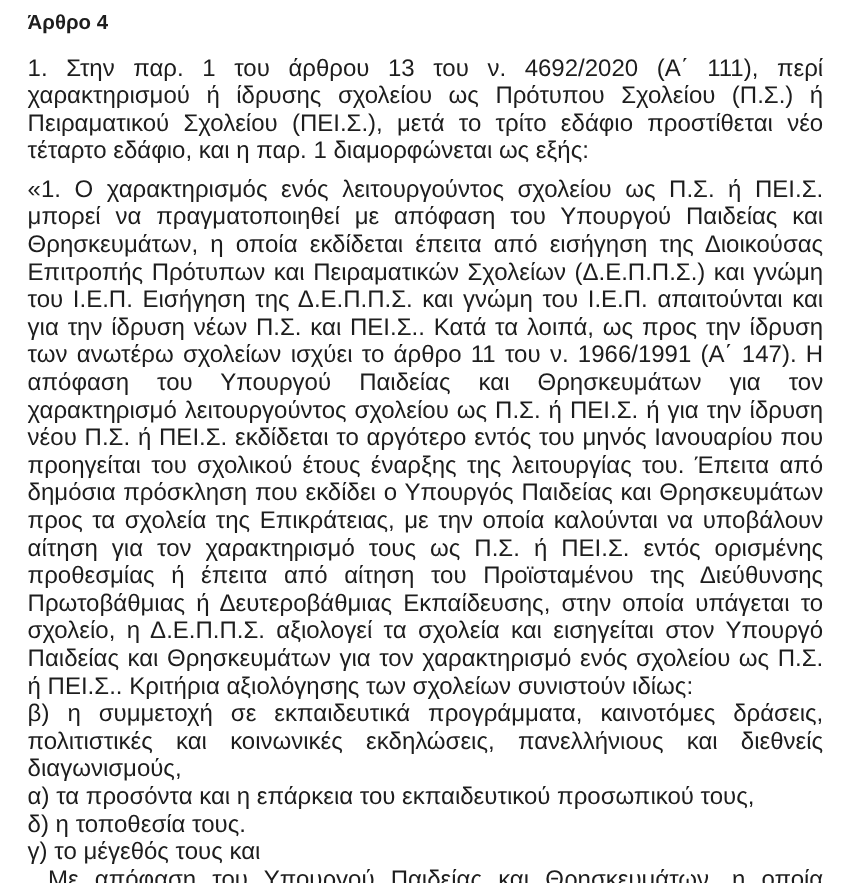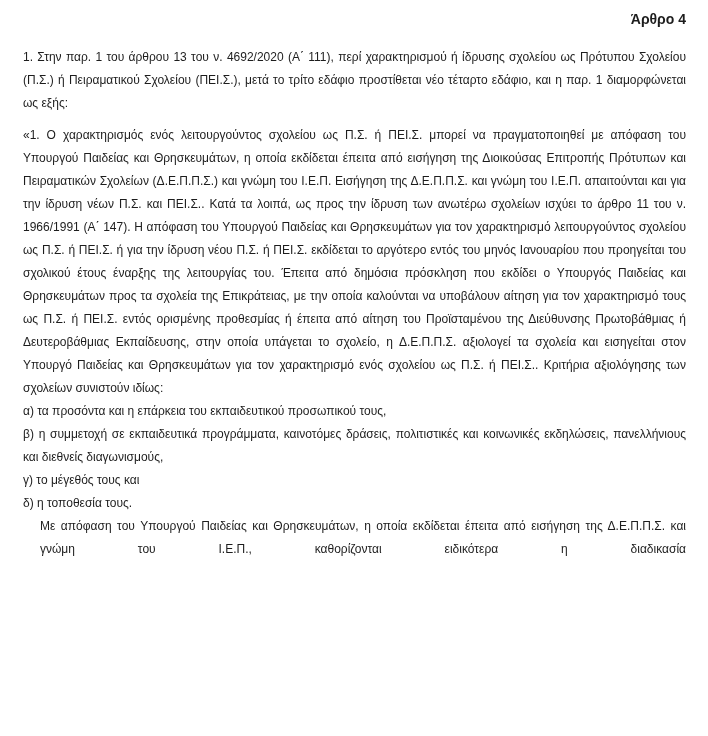--- a/index.html
+++ b/index.html
@@ -11,29 +11,29 @@
     width: 708px;
     height: 736px;
     box-sizing: border-box;
     background: #ffffff;
     color: #1d1d1d;
     font-family: "Liberation Sans", "DejaVu Sans", sans-serif;
     padding: 7px 22px 0 23px;
     overflow: hidden;
   }
   .doc-header {
-    text-align: right;
+    text-align: left;
     font-weight: 700;
-    font-size: 14px;
+    font-size: 17px;
     line-height: 24px;
     margin: 0 0 15px 0;
   }
   .doc-body p {
     margin: 0;
-    font-size: 12px;
+    font-size: 20px;
     line-height: 23px;
     text-align: justify;
     text-justify: inter-word;
   }
   .doc-body p:first-child {
     margin-bottom: 9px;
   }
   
   .doc-body p:last-child {
     text-align-last: justify;
@@ -51,24 +51,24 @@
 
 
 </div>
   </header>
 
   <main class="doc-body">
   <p>1. Στην παρ. 1 του άρθρου 13 του ν. 4692/2020 (Α΄ 111), περί χαρακτηρισμού ή ίδρυσης σχολείου ως Πρότυπου Σχολείου (Π.Σ.) ή Πειραματικού Σχολείου (ΠΕΙ.Σ.), μετά το τρίτο εδάφιο προστίθεται νέο τέταρτο εδάφιο, και η παρ. 1 διαμορφώνεται ως εξής:</p>
 
   <p>«1. Ο χαρακτηρισμός ενός λειτουργούντος σχολείου ως Π.Σ. ή ΠΕΙ.Σ. μπορεί να πραγματοποιηθεί με απόφαση του Υπουργού Παιδείας και Θρησκευμάτων, η οποία εκδίδεται έπειτα από εισήγηση της Διοικούσας Επιτροπής Πρότυπων και Πειραματικών Σχολείων (Δ.Ε.Π.Π.Σ.) και γνώμη του Ι.Ε.Π. Εισήγηση της Δ.Ε.Π.Π.Σ. και γνώμη του Ι.Ε.Π. απαιτούνται και για την ίδρυση νέων Π.Σ. και ΠΕΙ.Σ.. Κατά τα λοιπά, ως προς την ίδρυση των ανωτέρω σχολείων ισχύει το άρθρο 11 του ν. 1966/1991 (Α΄ 147). Η απόφαση του Υπουργού Παιδείας και Θρησκευμάτων για τον χαρακτηρισμό λειτουργούντος σχολείου ως Π.Σ. ή ΠΕΙ.Σ. ή για την ίδρυση νέου Π.Σ. ή ΠΕΙ.Σ. εκδίδεται το αργότερο εντός του μηνός Ιανουαρίου που προηγείται του σχολικού έτους έναρξης της λειτουργίας του. Έπειτα από δημόσια πρόσκληση που εκδίδει ο Υπουργός Παιδείας και Θρησκευμάτων προς τα σχολεία της Επικράτειας, με την οποία καλούνται να υποβάλουν αίτηση για τον χαρακτηρισμό τους ως Π.Σ. ή ΠΕΙ.Σ. εντός ορισμένης προθεσμίας ή έπειτα από αίτηση του Προϊσταμένου της Διεύθυνσης Πρωτοβάθμιας ή Δευτεροβάθμιας Εκπαίδευσης, στην οποία υπάγεται το σχολείο, η Δ.Ε.Π.Π.Σ. αξιολογεί τα σχολεία και εισηγείται στον Υπουργό Παιδείας και Θρησκευμάτων για τον χαρακτηρισμό ενός σχολείου ως Π.Σ. ή ΠΕΙ.Σ.. Κριτήρια αξιολόγησης των σχολείων συνιστούν ιδίως:</p>
 
+  <p>β) η συμμετοχή σε εκπαιδευτικά προγράμματα, καινοτόμες δράσεις, πολιτιστικές και κοινωνικές εκδηλώσεις, πανελλήνιους και διεθνείς διαγωνισμούς,</p>
+
   <p>α) τα προσόντα και η επάρκεια του εκπαιδευτικού προσωπικού τους,</p>
 
-  <p>β) η συμμετοχή σε εκπαιδευτικά προγράμματα, καινοτόμες δράσεις, πολιτιστικές και κοινωνικές εκδηλώσεις, πανελλήνιους και διεθνείς διαγωνισμούς,</p>
+  <p>δ) η τοποθεσία τους.</p>
 
   <p>γ) το μέγεθός τους και</p>
-
-  <p>δ) η τοποθεσία τους.</p>
 
   <p>Με απόφαση του Υπουργού Παιδείας και Θρησκευμάτων, η οποία εκδίδεται έπειτα από εισήγηση της Δ.Ε.Π.Π.Σ. και γνώμη του Ι.Ε.Π., καθορίζονται ειδικότερα η διαδικασία</p>
 </main>
 
 </div>
 
 </body></html>

